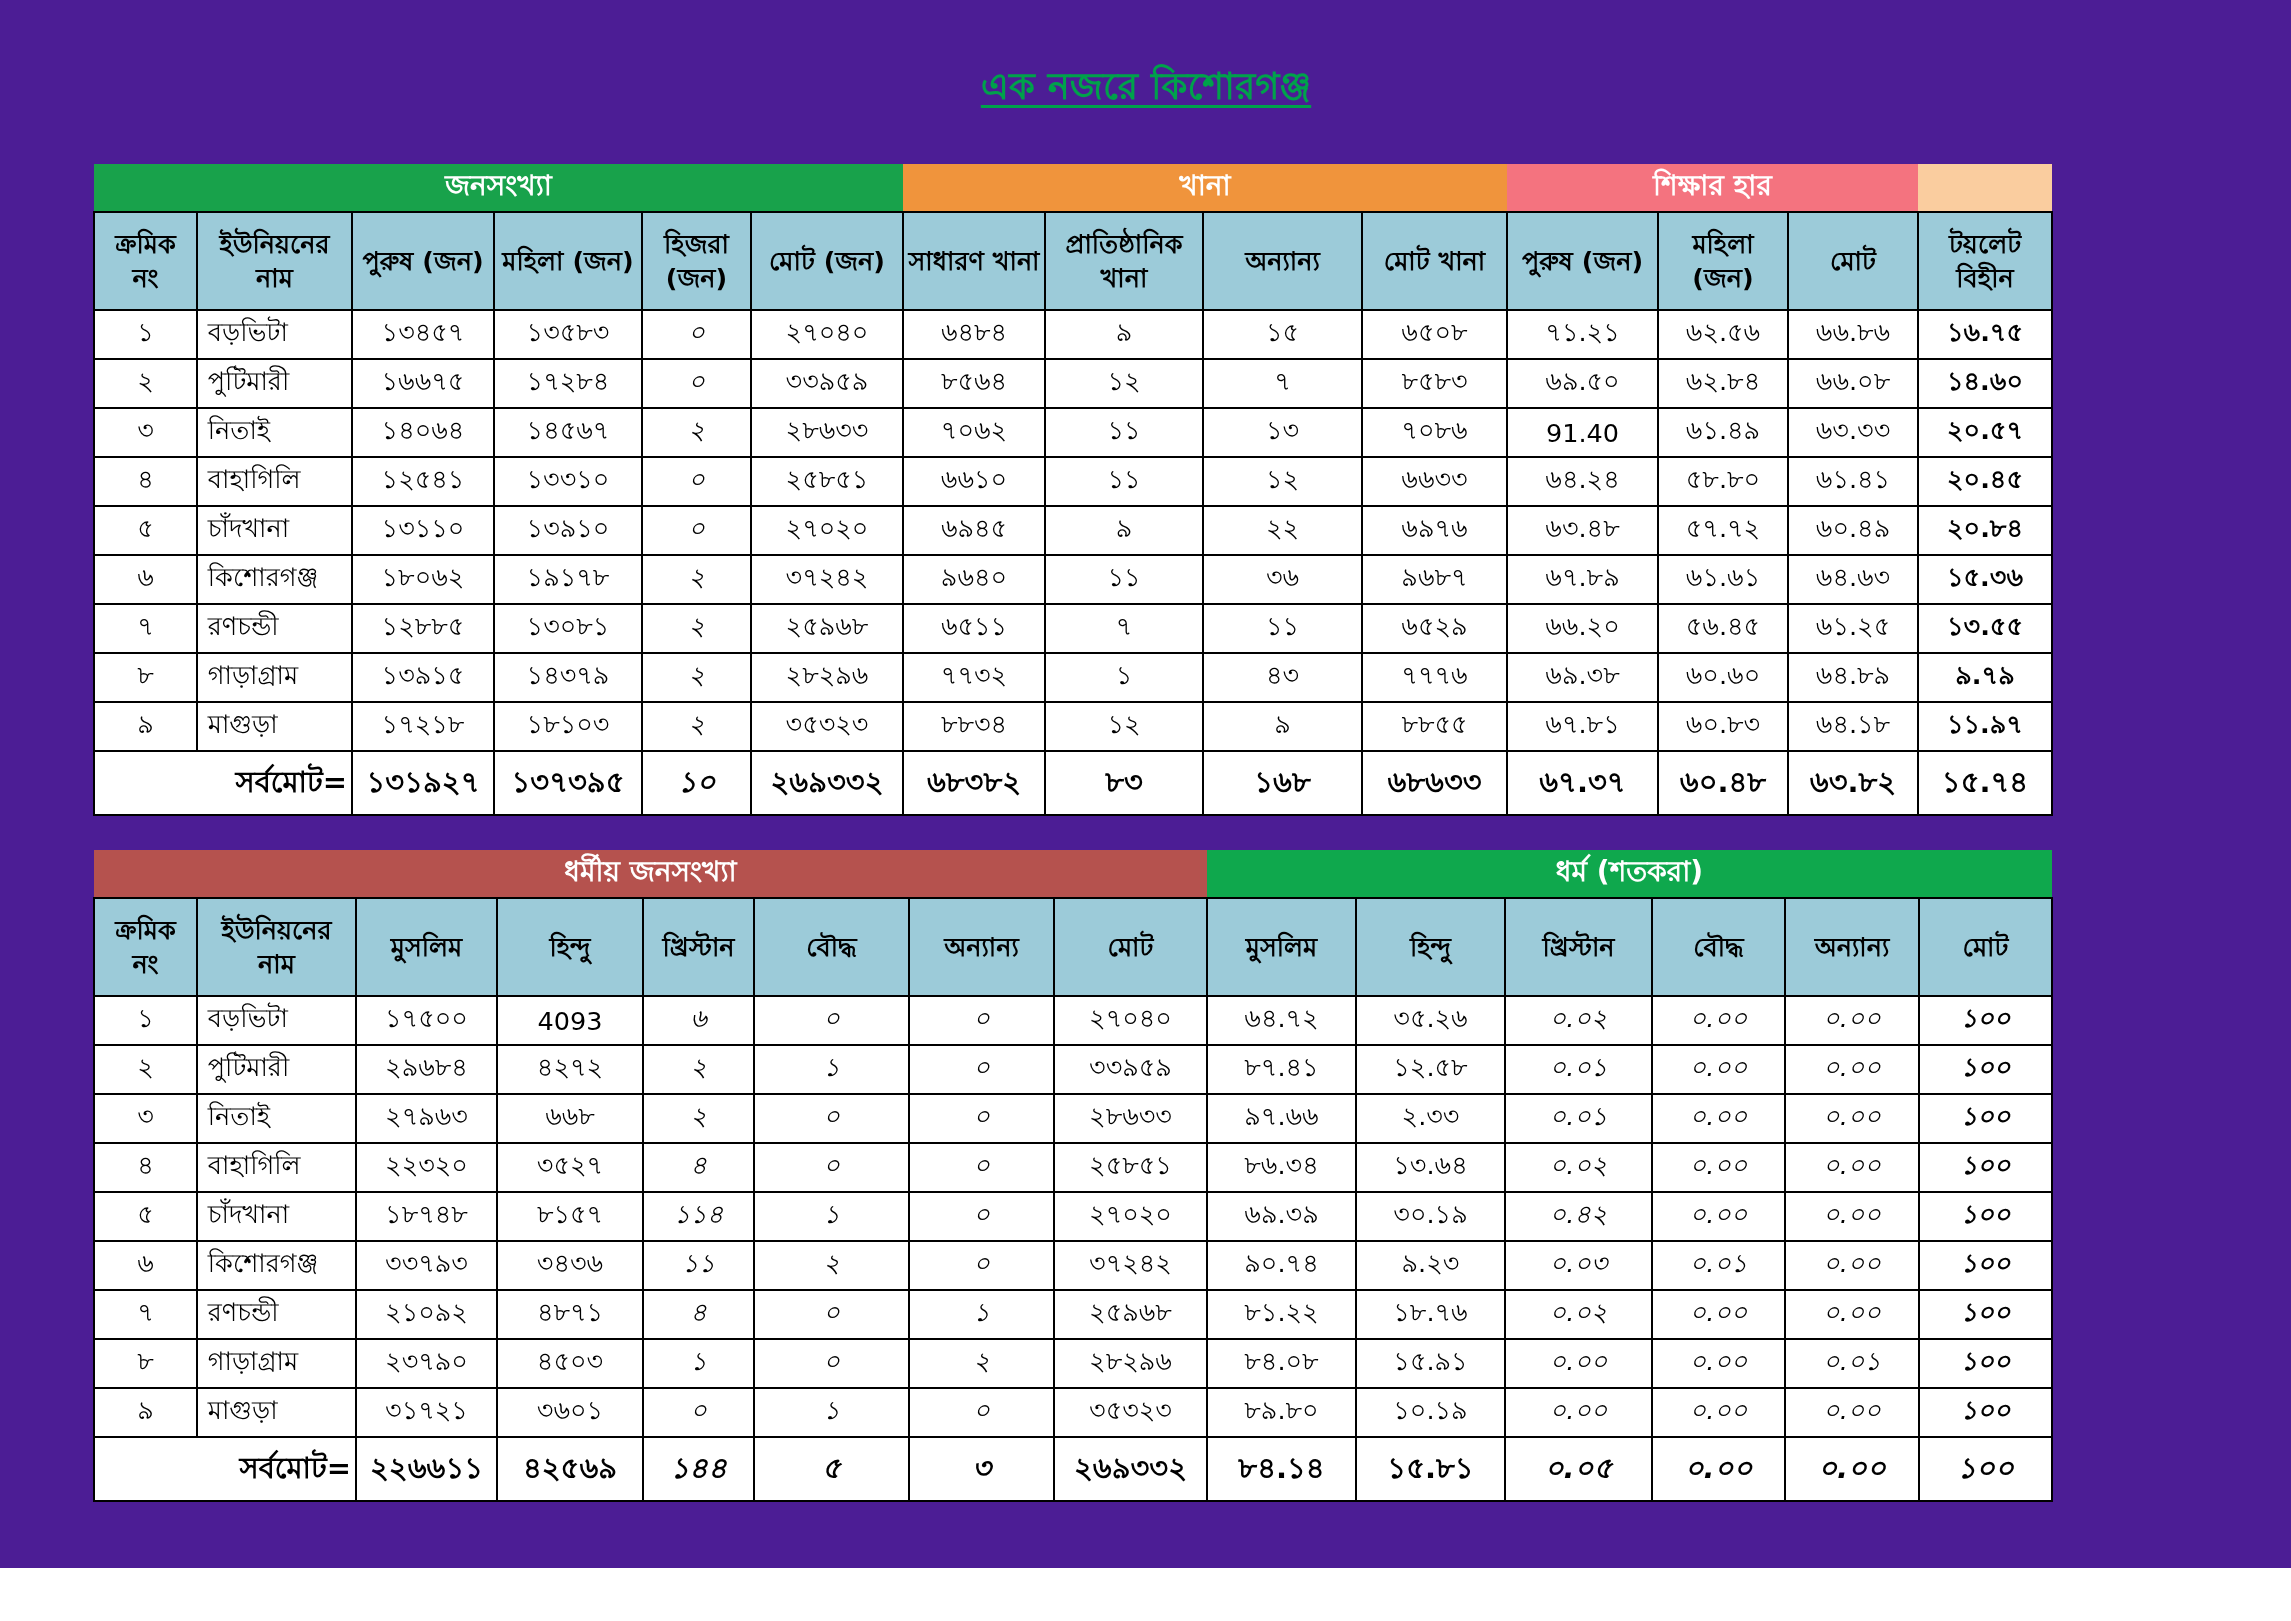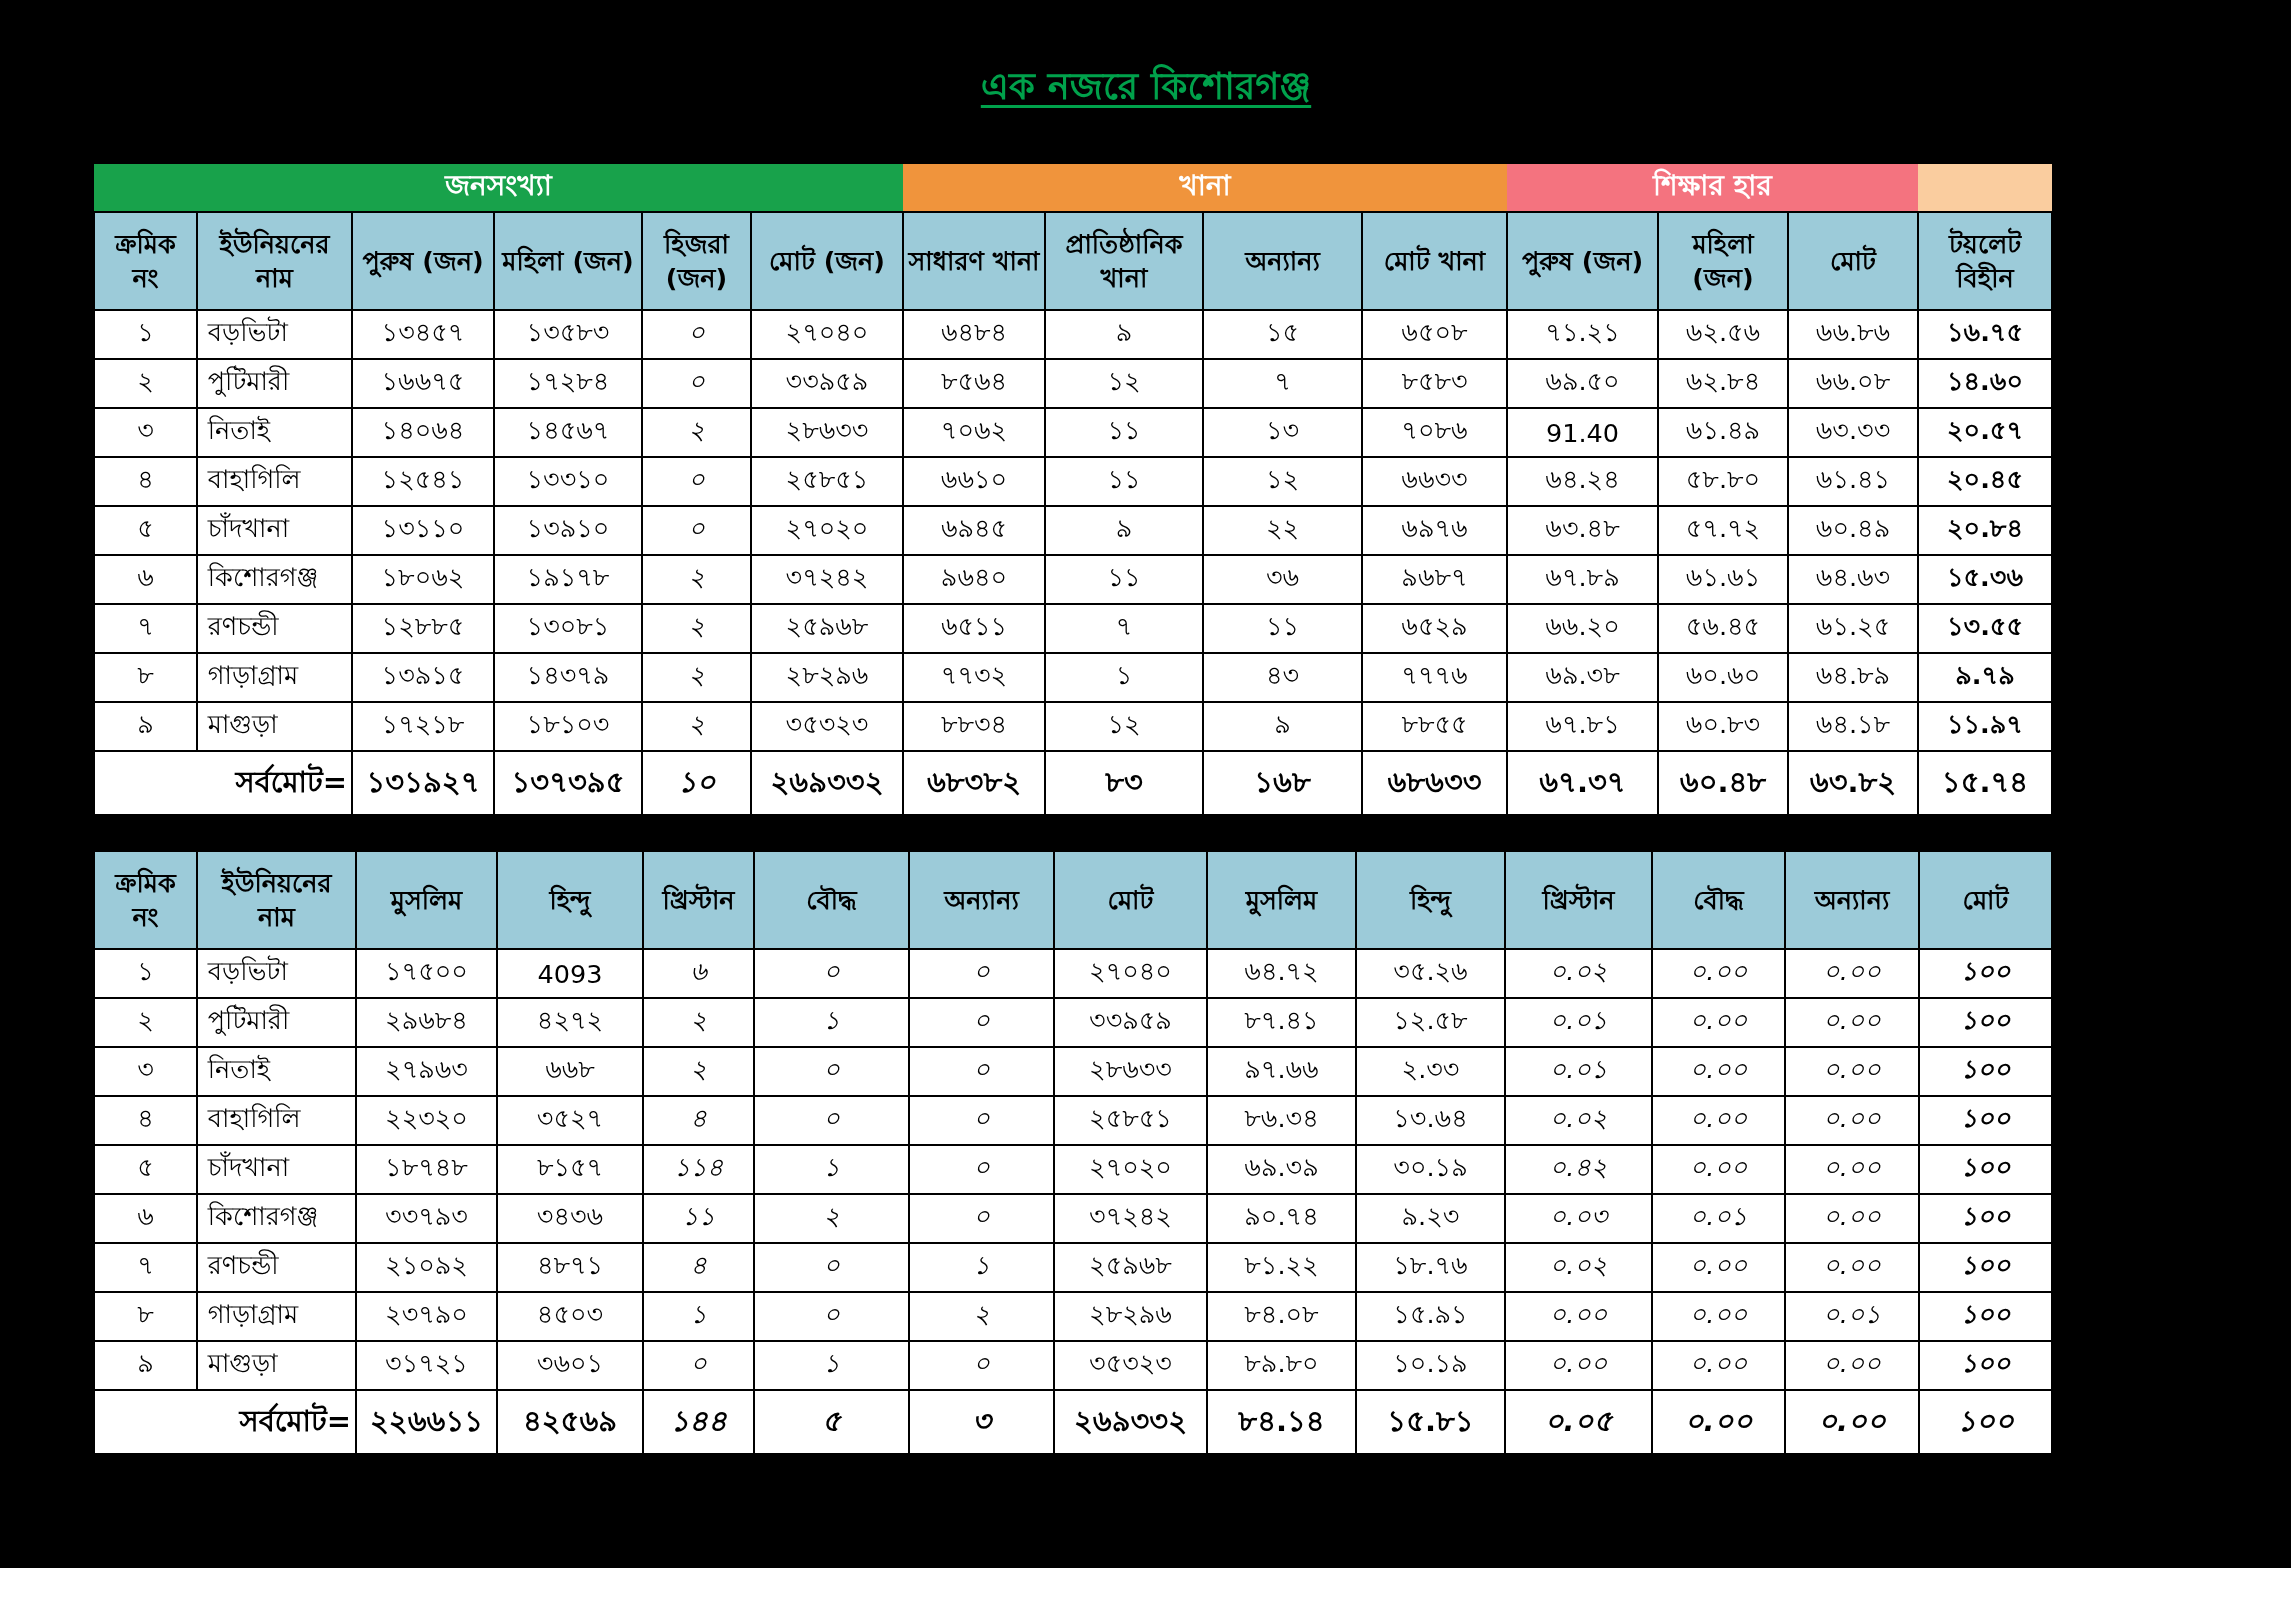--- a/index.html
+++ b/index.html
@@ -1,16 +1,16 @@
 <!DOCTYPE html>
 <html><head>
 <meta charset="utf-8">
 <style>
   html,body{margin:0;padding:0;background:#ffffff;}
-  .page{position:relative;width:2292px;height:1568px;background:#000000;
+  .page{position:relative;width:2292px;height:1568px;background:#4c1d95;
         font-family:"DejaVu Sans","Liberation Sans",sans-serif;color:#000;}
   .doc-title{position:absolute;top:57px;left:0;width:100%;text-align:center;
         font-size:37px;font-weight:bold;color:#00A14B;text-decoration:underline;
         text-underline-offset:5.9px;}
   table.grid{position:absolute;left:93px;border-collapse:collapse;table-layout:fixed;}
   table.grid td,table.grid th{box-sizing:border-box;overflow:hidden;}
   
   tr.band td{border:0;height:43px;color:#fff;font-weight:bold;font-size:28px;
         text-align:center;vertical-align:middle;padding:0;}
   
@@ -255,20 +255,24 @@
         <col style="width: 145px;">
         <col style="width: 153px;">
         <col style="width: 149px;">
         <col style="width: 149px;">
         <col style="width: 147px;">
         <col style="width: 133px;">
         <col style="width: 134px;">
         <col style="width: 133px;">
       </colgroup>
     <thead>
+        <tr class="band">
+          <td colspan="8" style="background: rgb(181, 82, 78);">ধর্মীয় জনসংখ্যা</td>
+          <td colspan="6" style="background: rgb(15, 168, 77);">ধর্ম (শতকরা)</td>
+        </tr>
         <tr class="hdr">
           <th>ক্রমিক নং</th>
           <th>ইউনিয়নের নাম</th>
           <th>মুসলিম</th>
           <th>হিন্দু</th>
           <th>খ্রিস্টান</th>
           <th>বৌদ্ধ</th>
           <th>অন্যান্য</th>
           <th>মোট</th>
           <th>মুসলিম</th>

